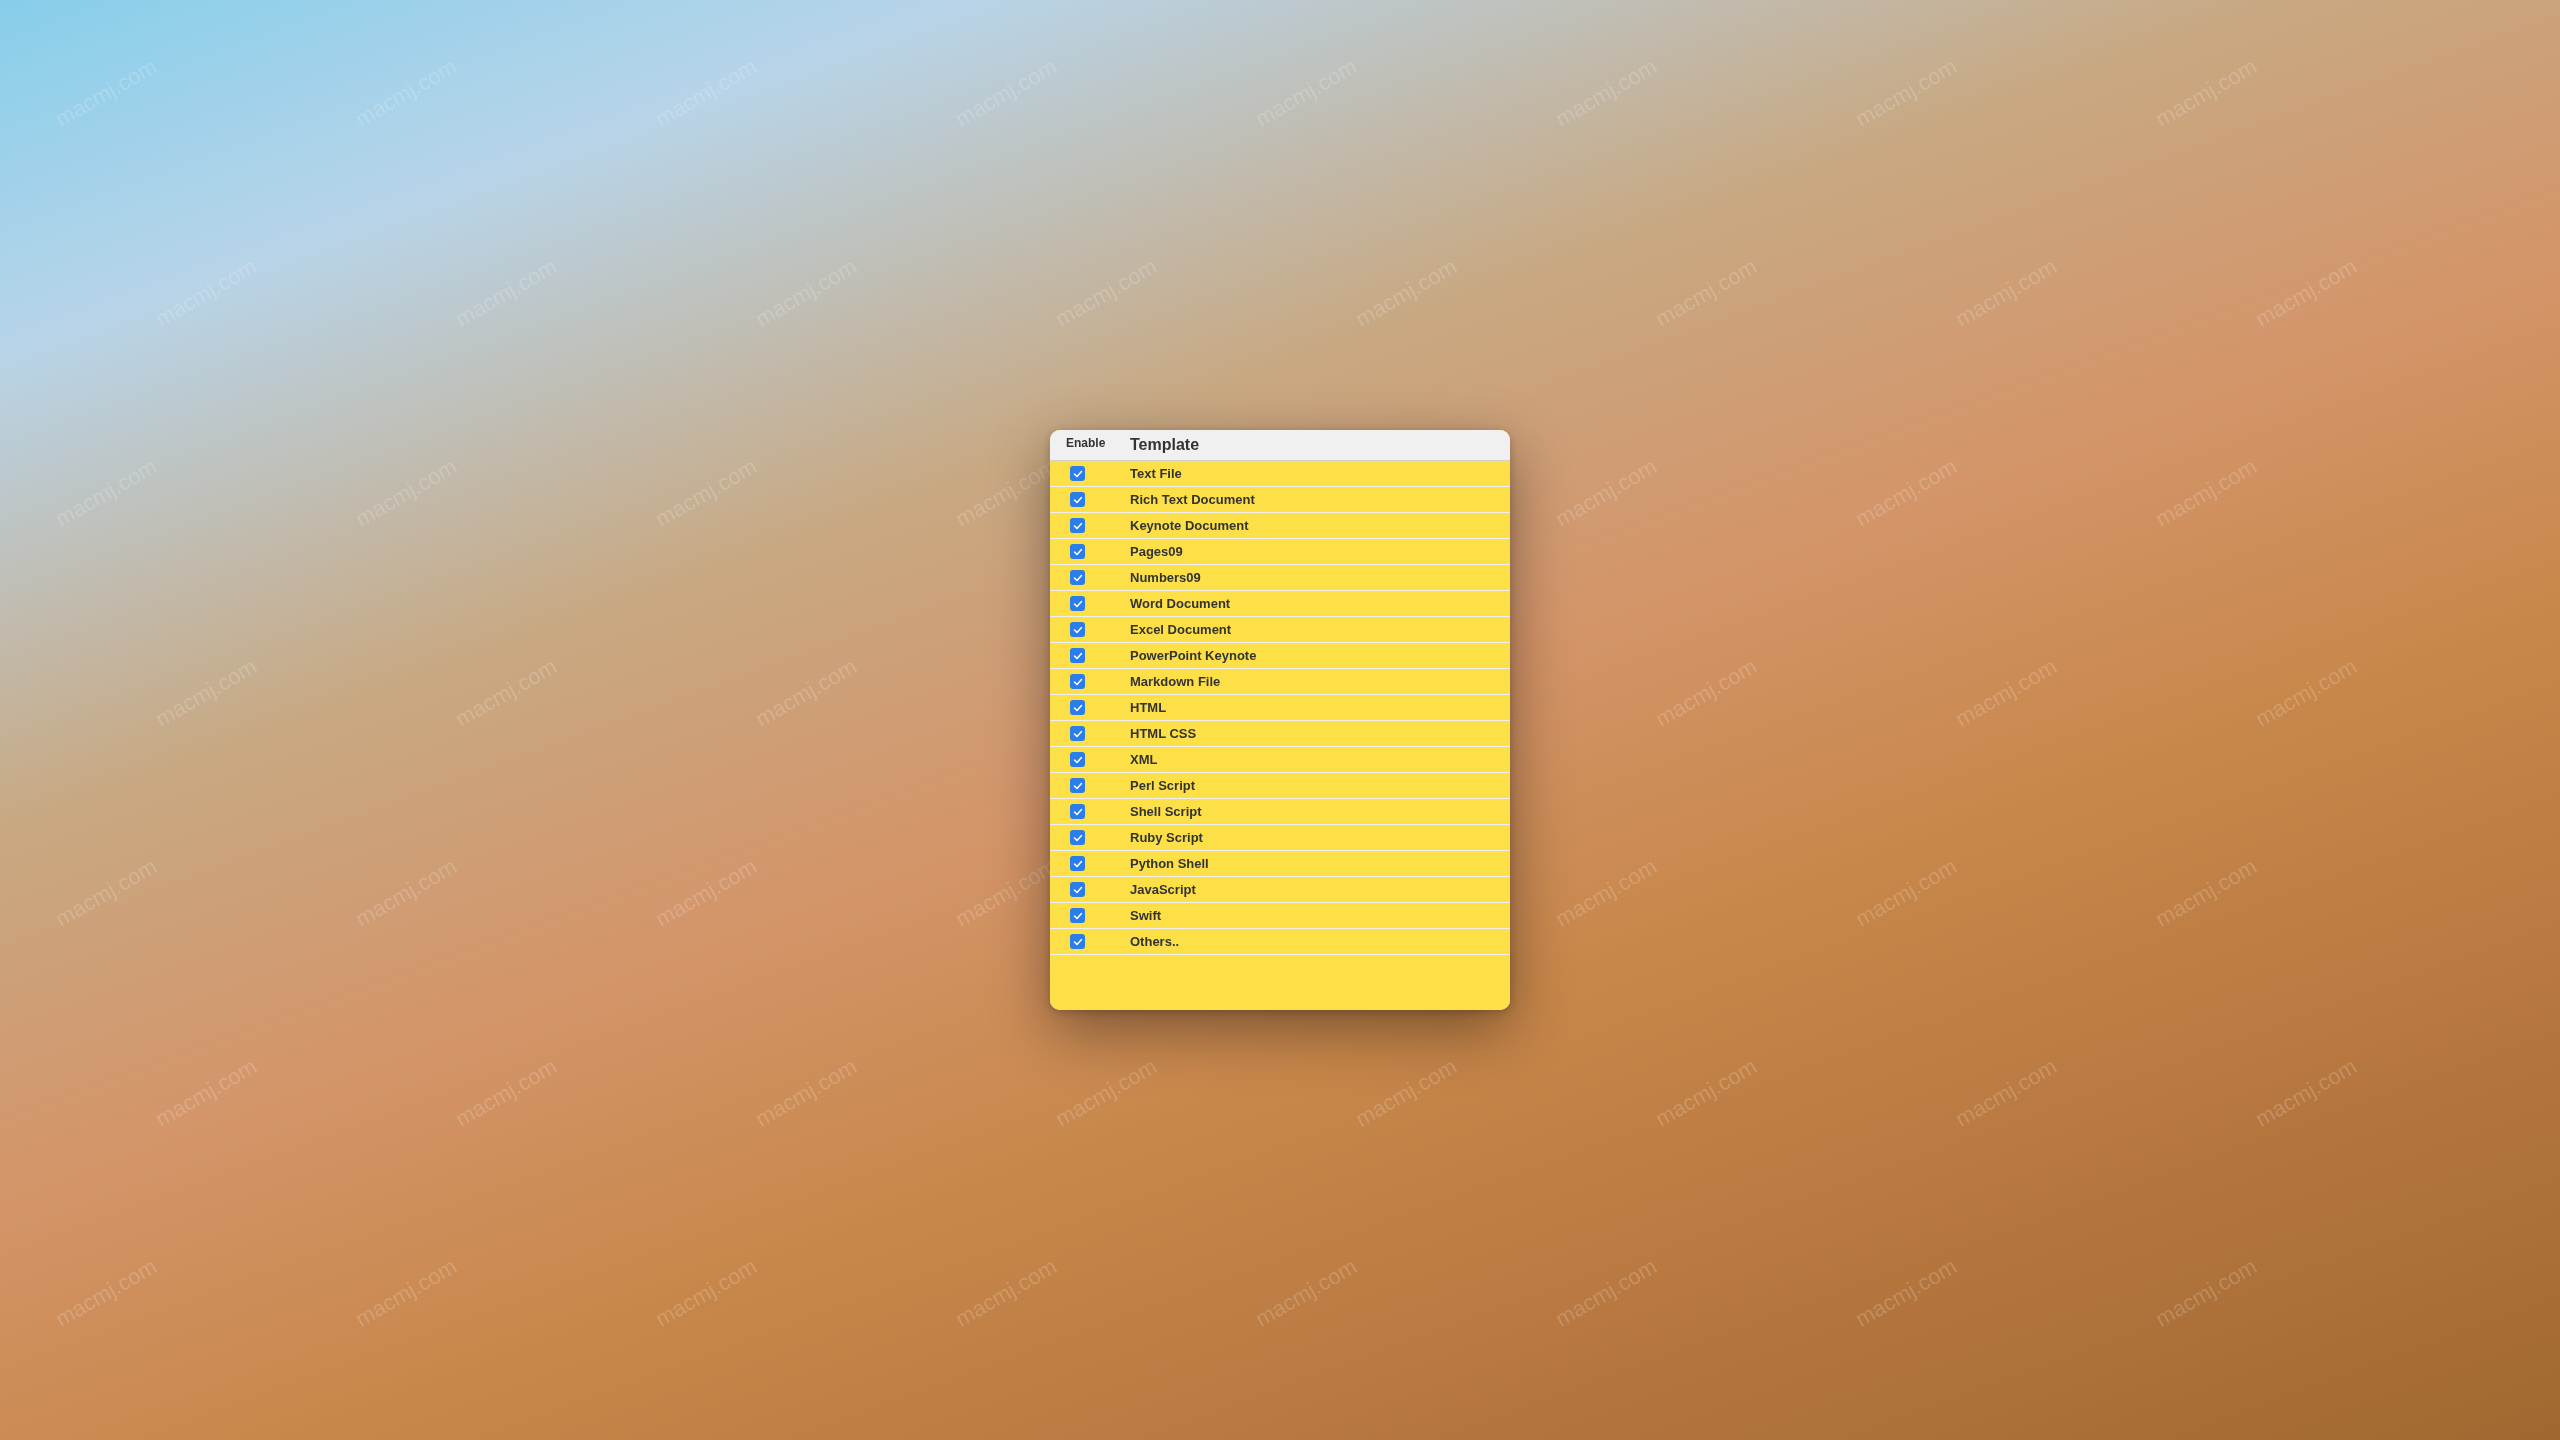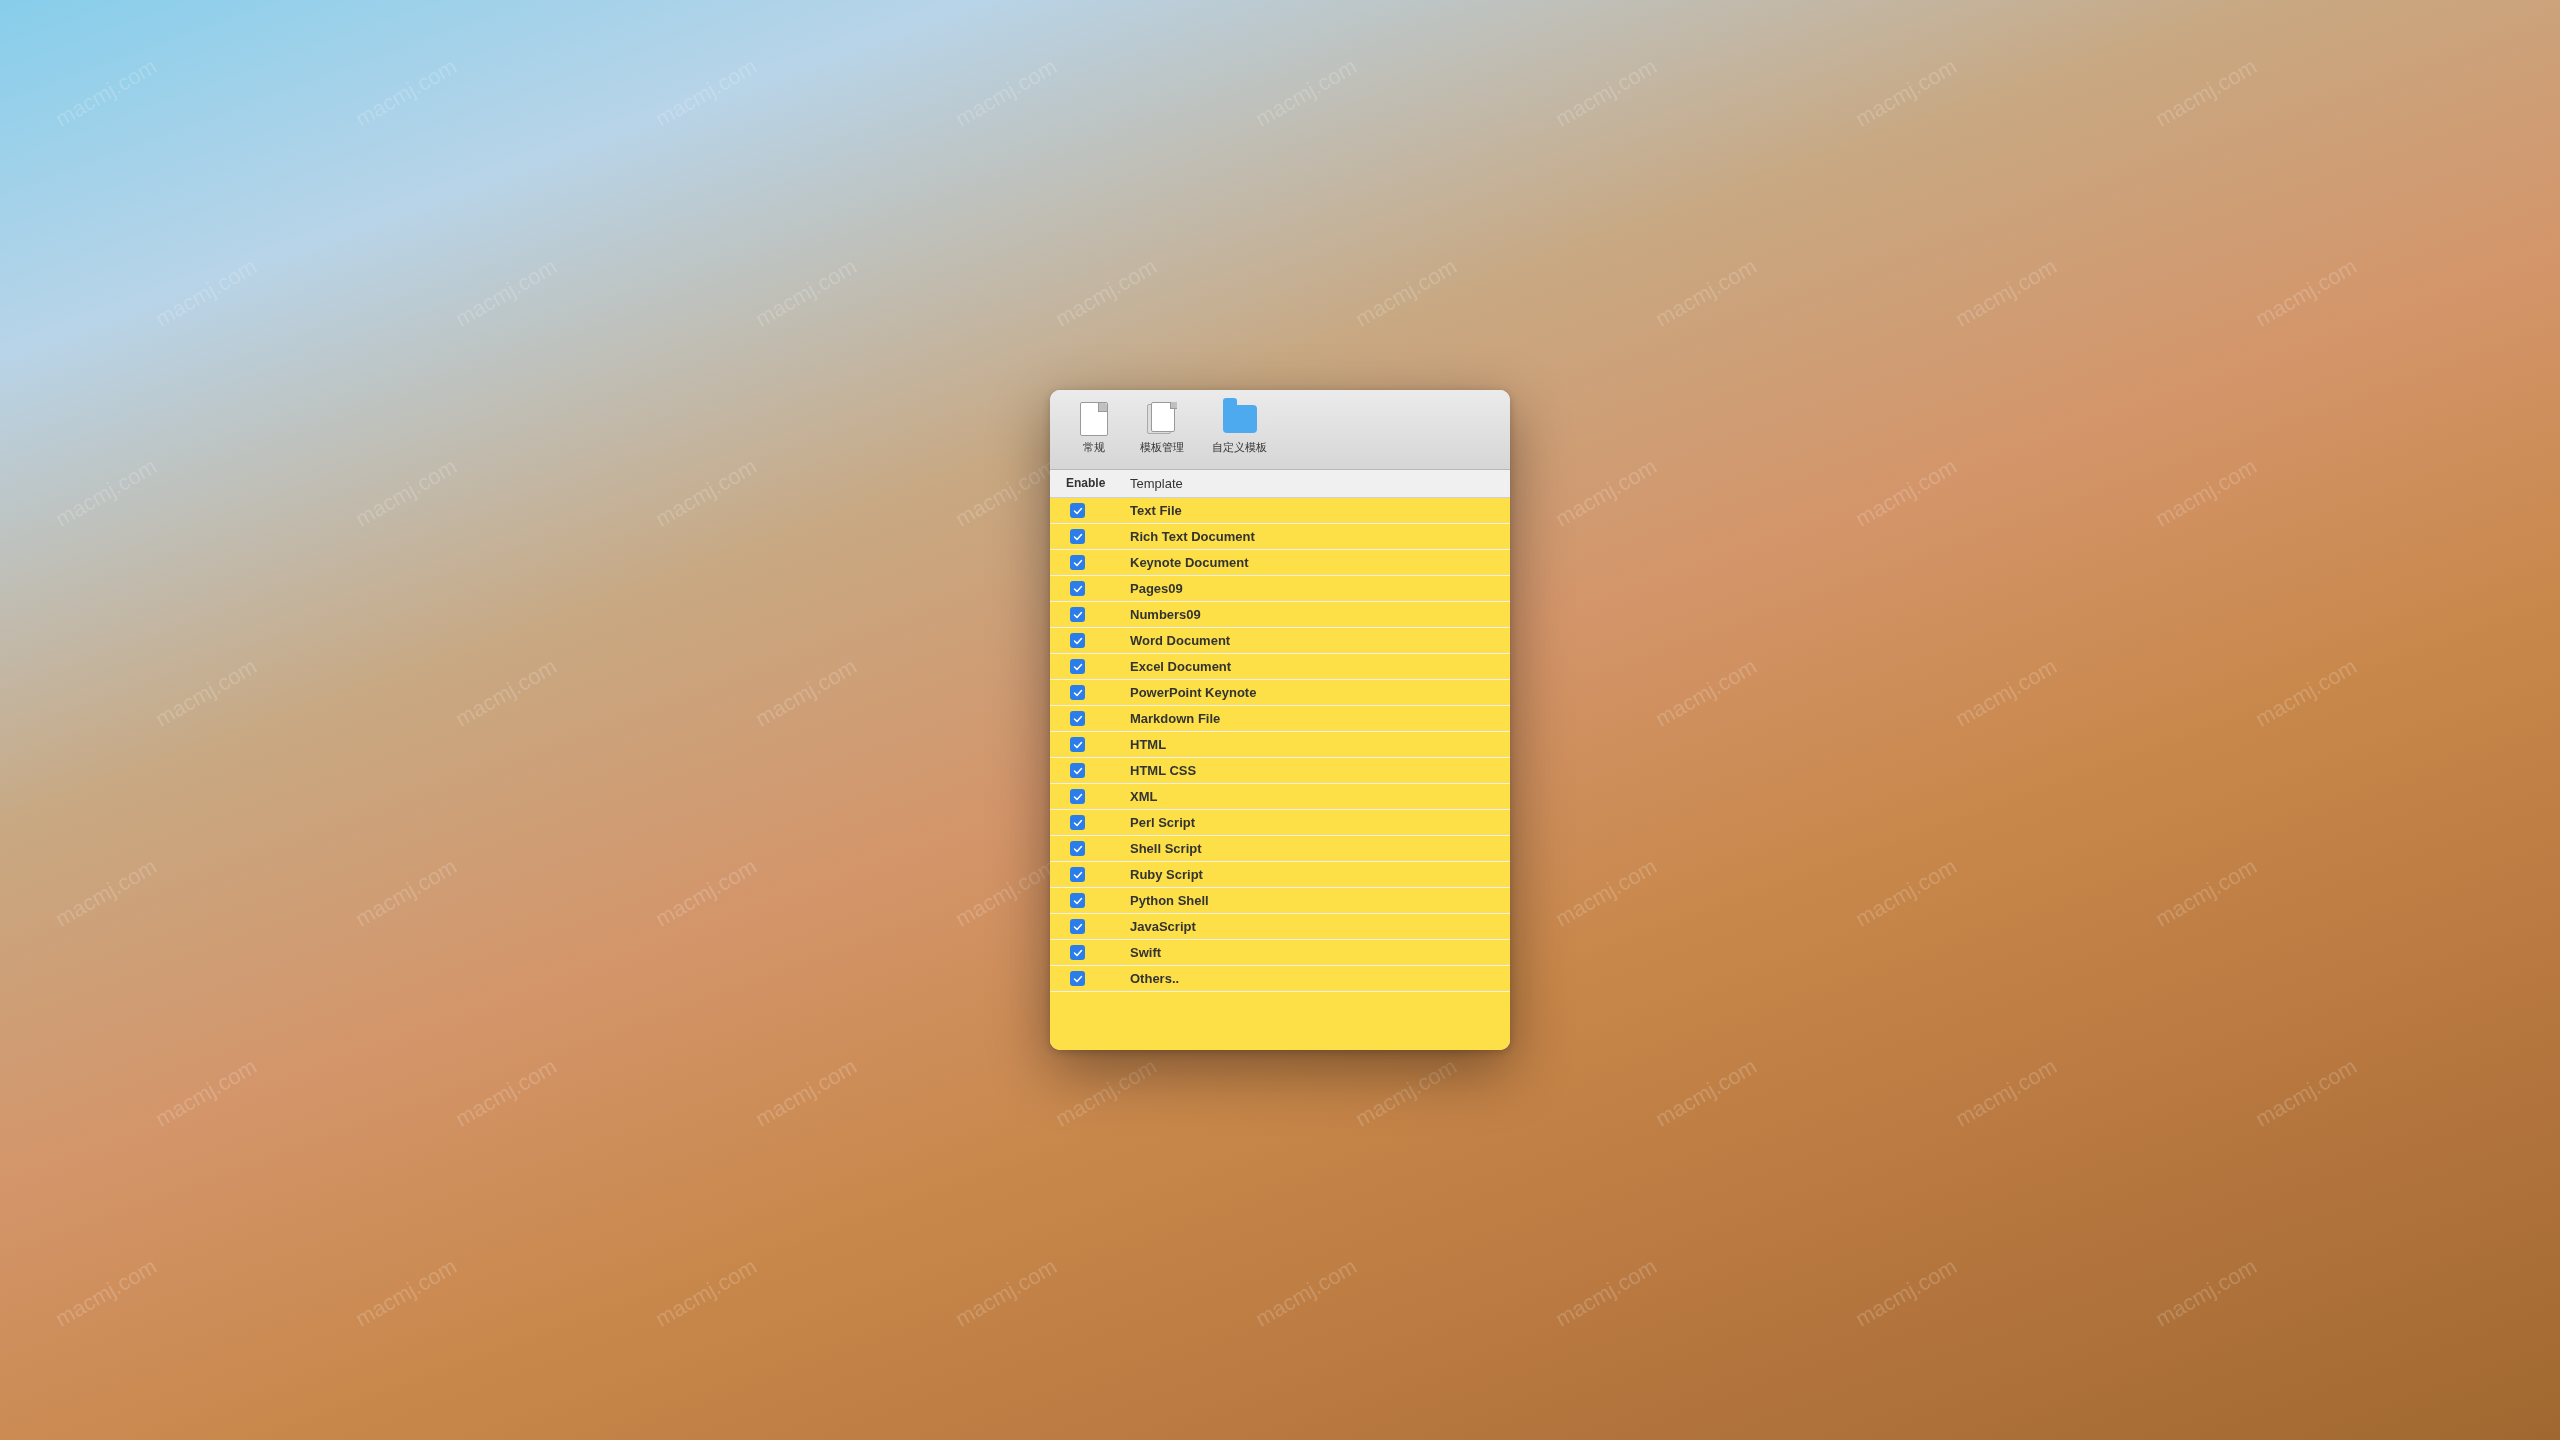--- a/index.html
+++ b/index.html
@@ -189,22 +189,22 @@
     .col-enable {
       width: 80px;
       padding-left: 16px;
       font-size: 12px;
       font-weight: 600;
       color: #333;
     }
 
     .col-template {
       flex: 1;
-      font-size: 13px;
-      font-weight: 400;
+      font-size: 16px;
+      font-weight: 700;
       color: #333;
     }
 
     
     .table-row {
       display: flex;
       align-items: center;
       padding: 5px 0;
       border-bottom: 1px solid #f0f0f0;
       font-weight: bold;
@@ -305,45 +305,20 @@
   <span class="watermark" style="top:1280px;left:950px">macmj.com</span>
   <span class="watermark" style="top:1280px;left:1250px">macmj.com</span>
   <span class="watermark" style="top:1280px;left:1550px">macmj.com</span>
   <span class="watermark" style="top:1280px;left:1850px">macmj.com</span>
   <span class="watermark" style="top:1280px;left:2150px">macmj.com</span>
 </div>
 
 <div class="window">
 
 
-  <div class="toolbar">
-    <div class="toolbar-item">
-      <div class="toolbar-icon">
-        <div class="file-icon"></div>
-      </div>
-      <span class="toolbar-label">常规</span>
-    </div>
-    <div class="toolbar-item">
-      <div class="toolbar-icon">
-        <div style="position:relative;width:34px;height:34px;display:flex;align-items:center;justify-content:center;">
-
-          <div style="width:24px;height:30px;background:#ddd;border:1.5px solid #aaa;border-radius:2px;position:absolute;left:2px;top:2px;"></div>
-          <div style="width:24px;height:30px;background:white;border:1.5px solid #999;border-radius:2px;position:absolute;left:6px;top:0px;"></div>
-          <div style="position:absolute;top:0px;right:2px;width:7px;height:7px;background:#c0c0c0;border-left:1.5px solid #999;border-bottom:1.5px solid #999;"></div>
-        </div>
-      </div>
-      <span class="toolbar-label">模板管理</span>
-    </div>
-    <div class="toolbar-item">
-      <div class="toolbar-icon">
-        <div class="folder-icon"></div>
-      </div>
-      <span class="toolbar-label">自定义模板</span>
-    </div>
-  </div>
 
   <div class="content">
 
     <div class="table-header">
       <div class="col-enable">Enable</div>
       <div class="col-template">Template</div>
     </div>
 
     <div id="table-body">
         <div class="table-row">

